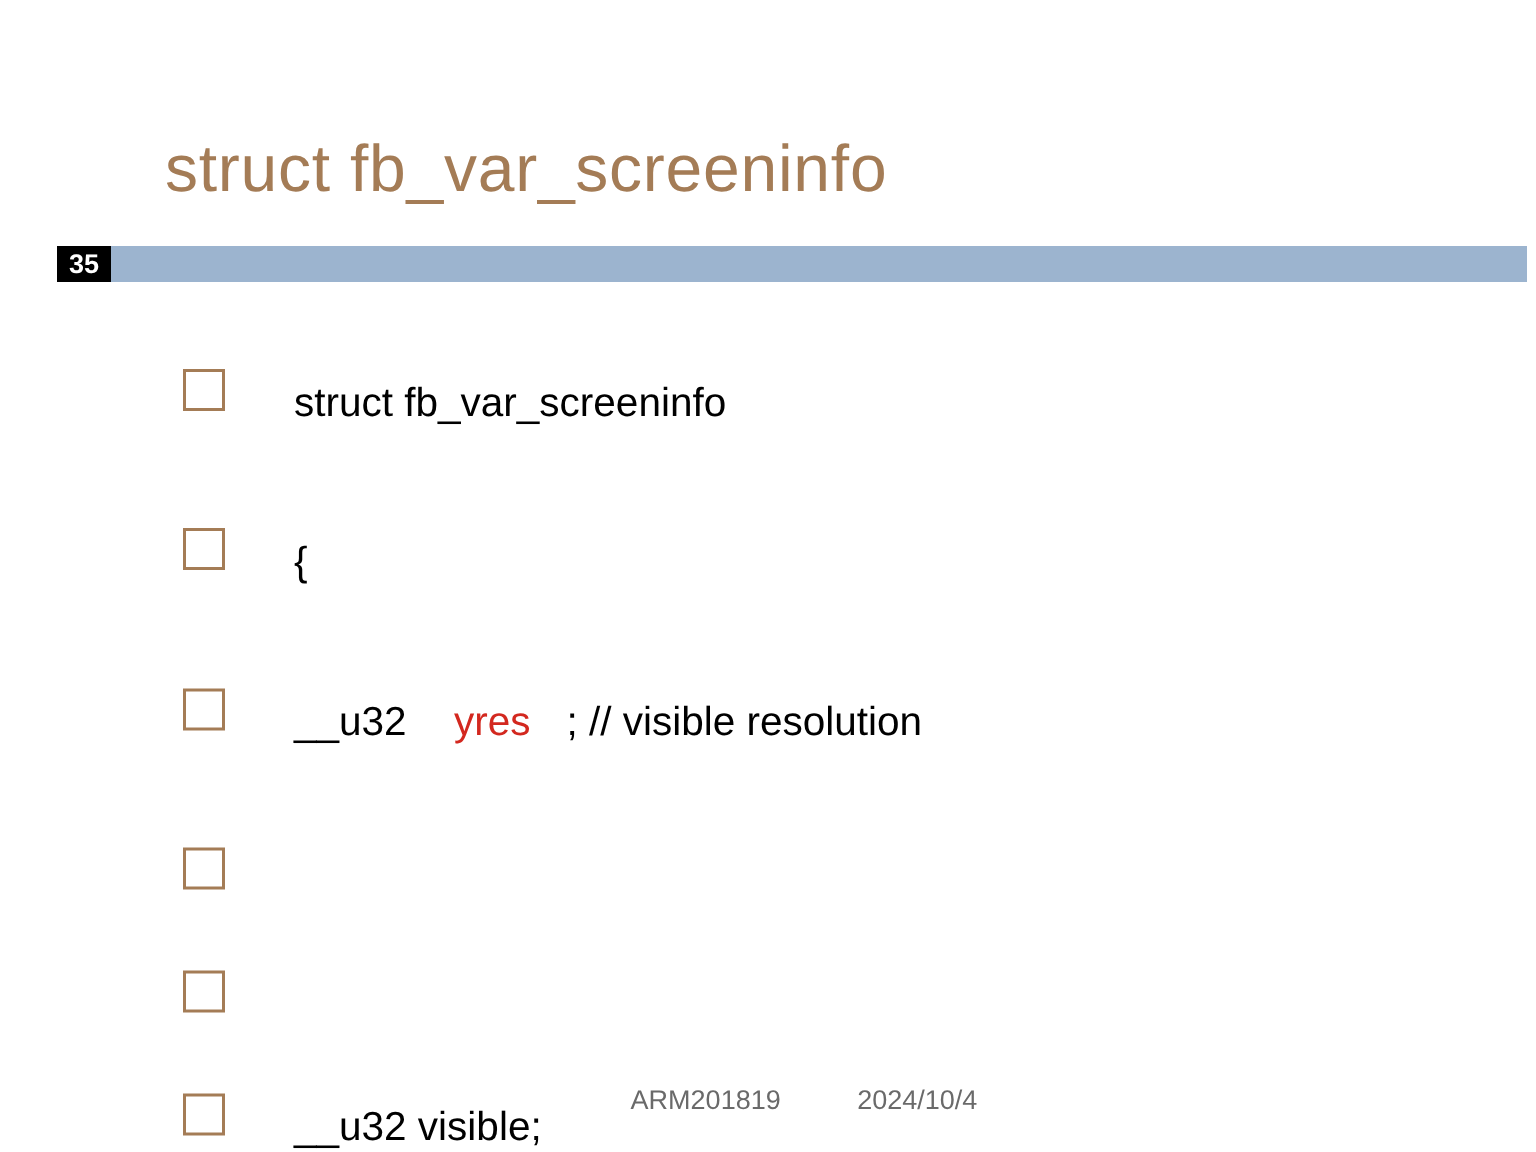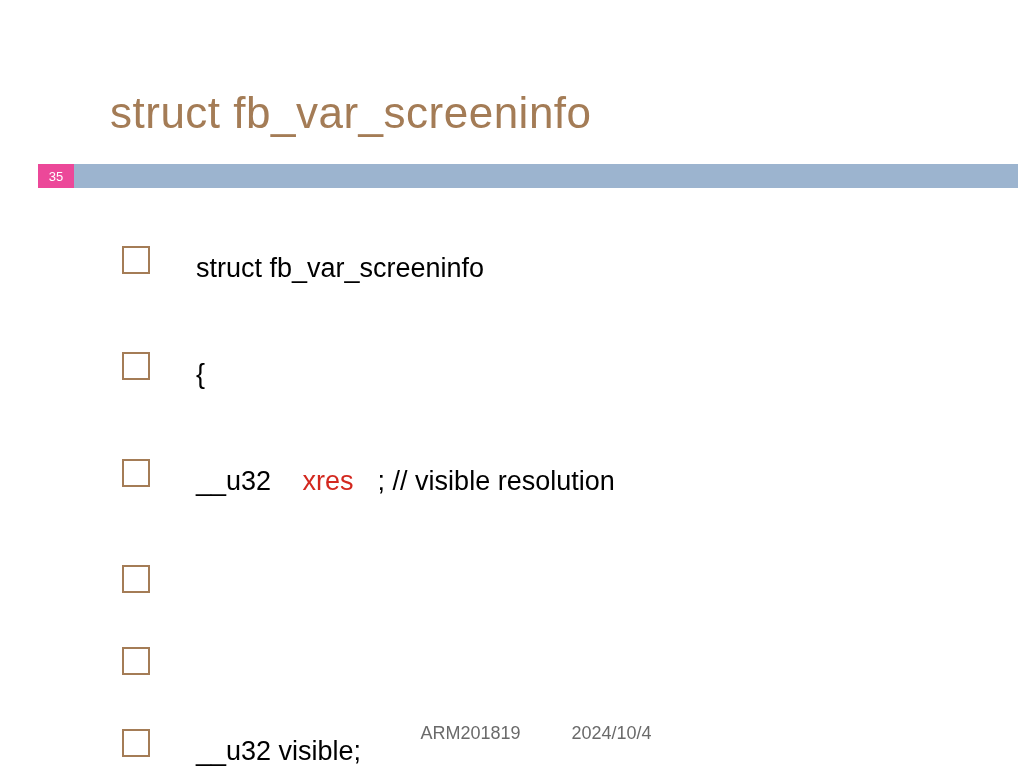--- a/index.html
+++ b/index.html
@@ -1,19 +1,19 @@
 <!DOCTYPE html>
 <html><head>
 <meta charset="utf-8">
 <style>
   * { margin: 0; padding: 12px; box-sizing: border-box; }
   html, body { width: 1024px; height: 768px; background: #fff; font-family: "Century Gothic", "Futura", "Trebuchet MS", sans-serif; }
   .slide { position: relative; width: 1024px; height: 768px; }
   .title { position: absolute; left: 74px; top: 52px; font-size: 44px; font-weight: 400; color: #a47c56; letter-spacing: 0.5px; }
-  .pagenum-box { position: absolute; left: 14px; top: 140px; width: 36px; height: 24px; background: #ec4899; color: #fff; font-size: 13px; font-weight: normal; display: flex; align-items: center; justify-content: center; }
+  .pagenum-box { position: absolute; left: 14px; top: 140px; width: 36px; height: 24px; background: #000000; color: #fff; font-size: 18px; font-weight: bold; display: flex; align-items: center; justify-content: center; }
   .bar { position: absolute; left: 50px; top: 140px; right: 30px; height: 24px; background: #9cb4cf; }
   .content { position: absolute; left: 74px; top: 190px; right: 40px; }
   .line { display: flex; align-items: flex-start; margin-bottom: 22px; font-size: 27px; color: #000; line-height: 1.35; }
   .bullet { width: 16px; height: 16px; border: 2px solid #a47c56; margin-right: 22px; margin-top: 8px; flex-shrink: 0; }
   .linetext .red { color: #d3281f; }
   .footer { position: absolute; bottom: 36px; left: 0; right: 0; text-align: center; font-size: 18px; color: #6a6a6a; }
   .footer .course { margin-right: 22px; color: #6a6a6a; }
   .footer .date { color: #6a6a6a; }
 </style>
 </head>
@@ -29,21 +29,21 @@
     <div class="line">
       <span class="bullet"></span>
       <span class="linetext"><span>struct fb_var_screeninfo</span><span class="red"></span><span></span></span>
     </div>
     <div class="line">
       <span class="bullet"></span>
       <span class="linetext"><span>{</span><span class="red"></span><span></span></span>
     </div>
     <div class="line">
       <span class="bullet"></span>
-      <span class="linetext"><span>__u32 </span><span class="red">xres</span><span>; // visible resolution</span></span>
+      <span class="linetext"><span>__u32 </span><span class="red">yres</span><span>; // visible resolution</span></span>
     </div>
     <div class="line">
       <span class="bullet"></span>
     </div>
     <div class="line">
       <span class="bullet"></span>
     </div>
     <div class="line">
       <span class="bullet"></span>
       <span class="linetext"><span>__u32 visible;</span><span class="red"></span><span></span></span>

